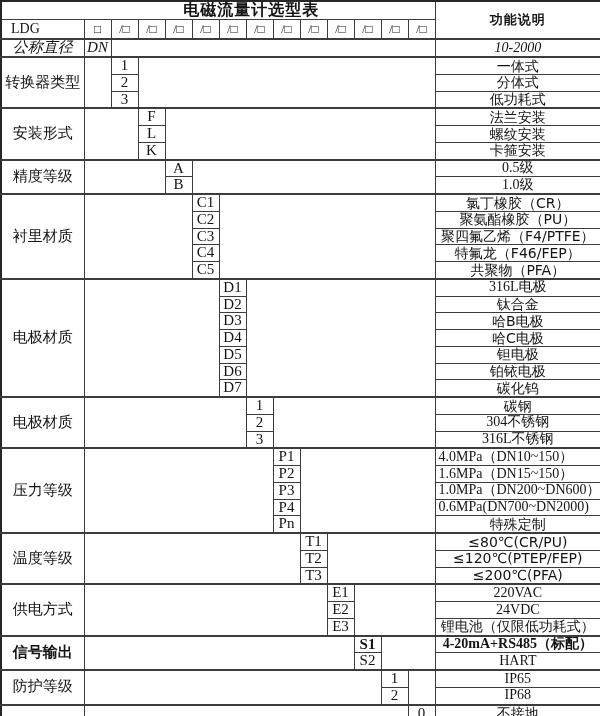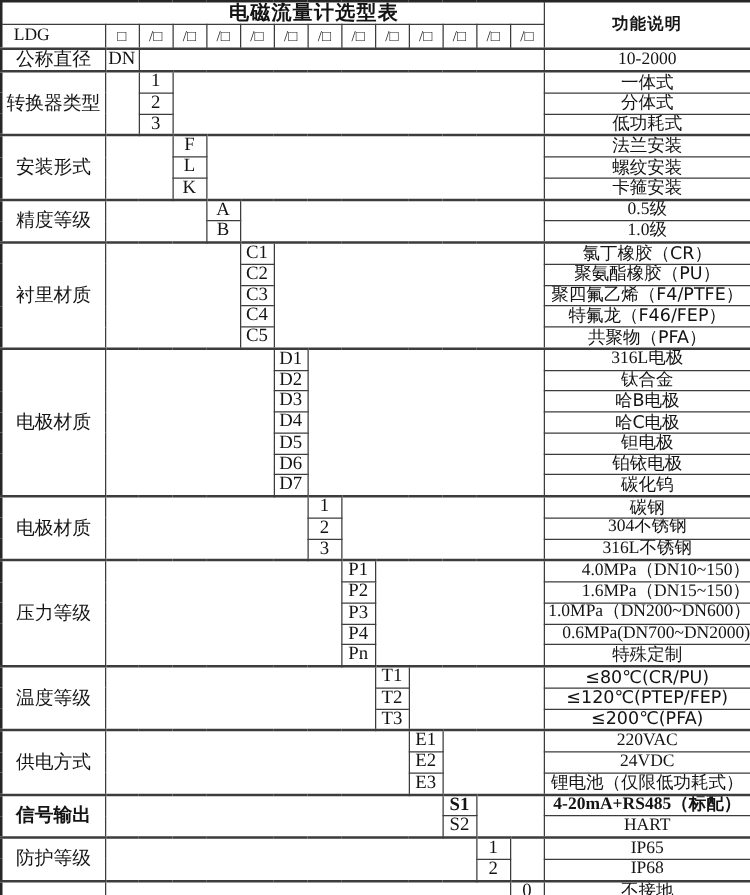--- a/index.html
+++ b/index.html
@@ -24,21 +24,21 @@
   }
   tr.gs > td{border-top-width:2px;}          
   .title-cell{font-weight:bold;font-size:16px;padding-left:66px;letter-spacing:1px;}
   .fn-head{font-weight:bold;font-size:13px;letter-spacing:1px;}
   .ldg-cell{text-align:left;padding-left:9px;font-family:"Liberation Serif","DejaVu Serif",serif;font-size:14px;}
   .label-cell{font-size:15px;}
   .code{font-size:15px;font-family:"Liberation Serif","DejaVu Serif",serif;}
   .slot{font-size:12px;font-family:"Liberation Serif","DejaVu Serif",serif;letter-spacing:0;}
   .fn{font-size:14px;}
   .fn.mono{font-family:"Liberation Serif","DejaVu Serif",serif;}
-  .fn.left{text-align:right;padding-left:3px;}
+  .fn.left{text-align:left;padding-left:3px;}
 </style>
 </head>
 <body>
 
 <div id="page">
   <table id="sel-table">
       <colgroup>
         <col style="width: 83px;">
         <col style="width: 27px;">
         <col style="width: 27px;">
@@ -69,21 +69,21 @@
           <td class="slot">/□</td>
           <td class="slot">/□</td>
           <td class="slot">/□</td>
           <td class="slot">/□</td>
           <td class="slot">/□</td>
           <td class="slot">/□</td>
           <td class="slot">/□</td>
           <td class="slot">/□</td>
           <td class="slot">/□</td>
         </tr>
-        <tr class="gs" style="height: 16px;">
+        <tr class="gs" style="height: 16px; font-style: italic;">
           <td class="label-cell">公称直径</td>
           <td class="code">DN</td>
           <td colspan="12"></td>
           <td class="fn mono">10-2000</td>
         </tr>
         <tr class="gs" style="height: 16px;">
           <td class="label-cell" rowspan="3">转换器类型</td>
           <td rowspan="3"></td>
           <td class="code">1</td>
           <td colspan="11" rowspan="3"></td>

